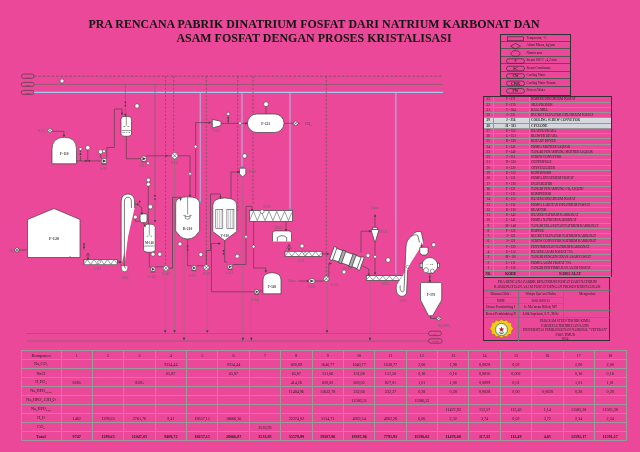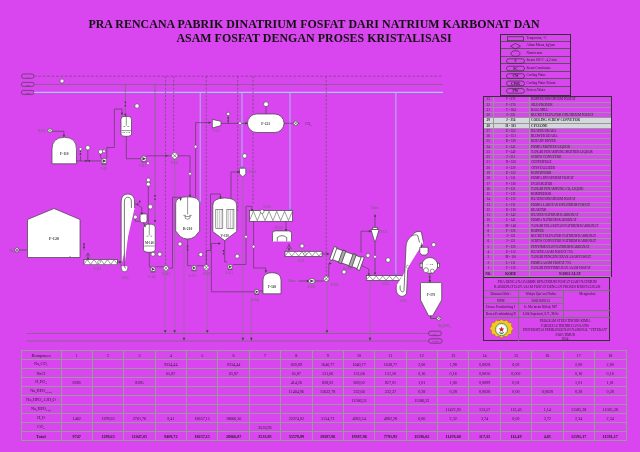--- a/index.html
+++ b/index.html
@@ -1,16 +1,16 @@
 <!DOCTYPE html>
 <html><head>
 <meta charset="utf-8">
 <style>
 html,body{margin:0;padding:0;}
-#page{position:relative;width:640px;height:452px;background:#d946ef;overflow:hidden;
+#page{position:relative;width:640px;height:452px;background:#ec4899;overflow:hidden;
   font-family:"Liberation Serif",serif;color:#1a1a1a;}
 .abs{position:absolute;}
 #title{left:0;top:18.3px;width:628px;text-align:center;font-weight:bold;
   font-size:11.9px;line-height:13.5px;letter-spacing:0.05px;color:#111;}
 
 #legend{left:499.5px;top:33.5px;width:69px;height:60px;border:0.9px solid #333;}
 .lgrow{position:absolute;left:0;width:100%;height:7.45px;border-bottom:0.55px solid #555;box-sizing:border-box;}
 .lgtxt{position:absolute;left:26px;top:0.4px;font-size:3.3px;line-height:6.5px;color:#222;white-space:nowrap;}
 
 #eq{left:482.5px;top:96.3px;width:127.5px;border:0.8px solid #333;border-bottom:none;}

